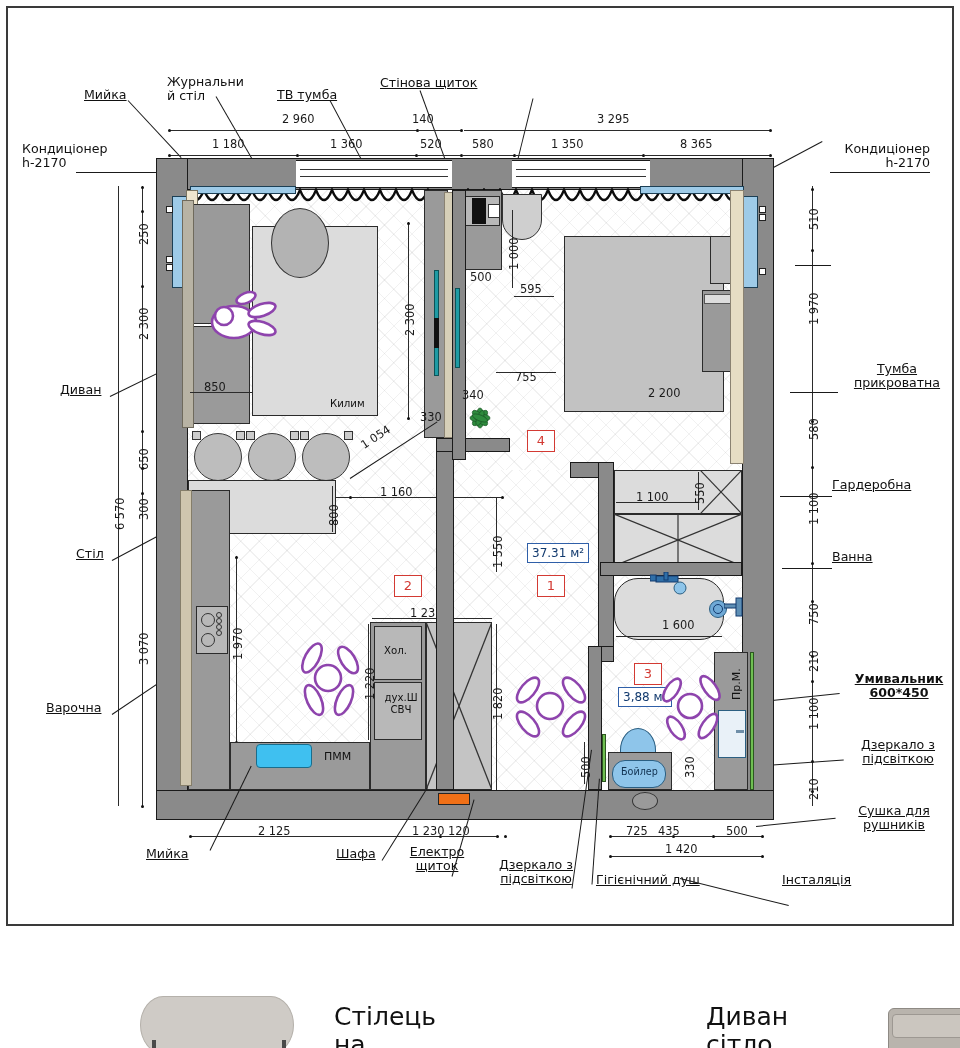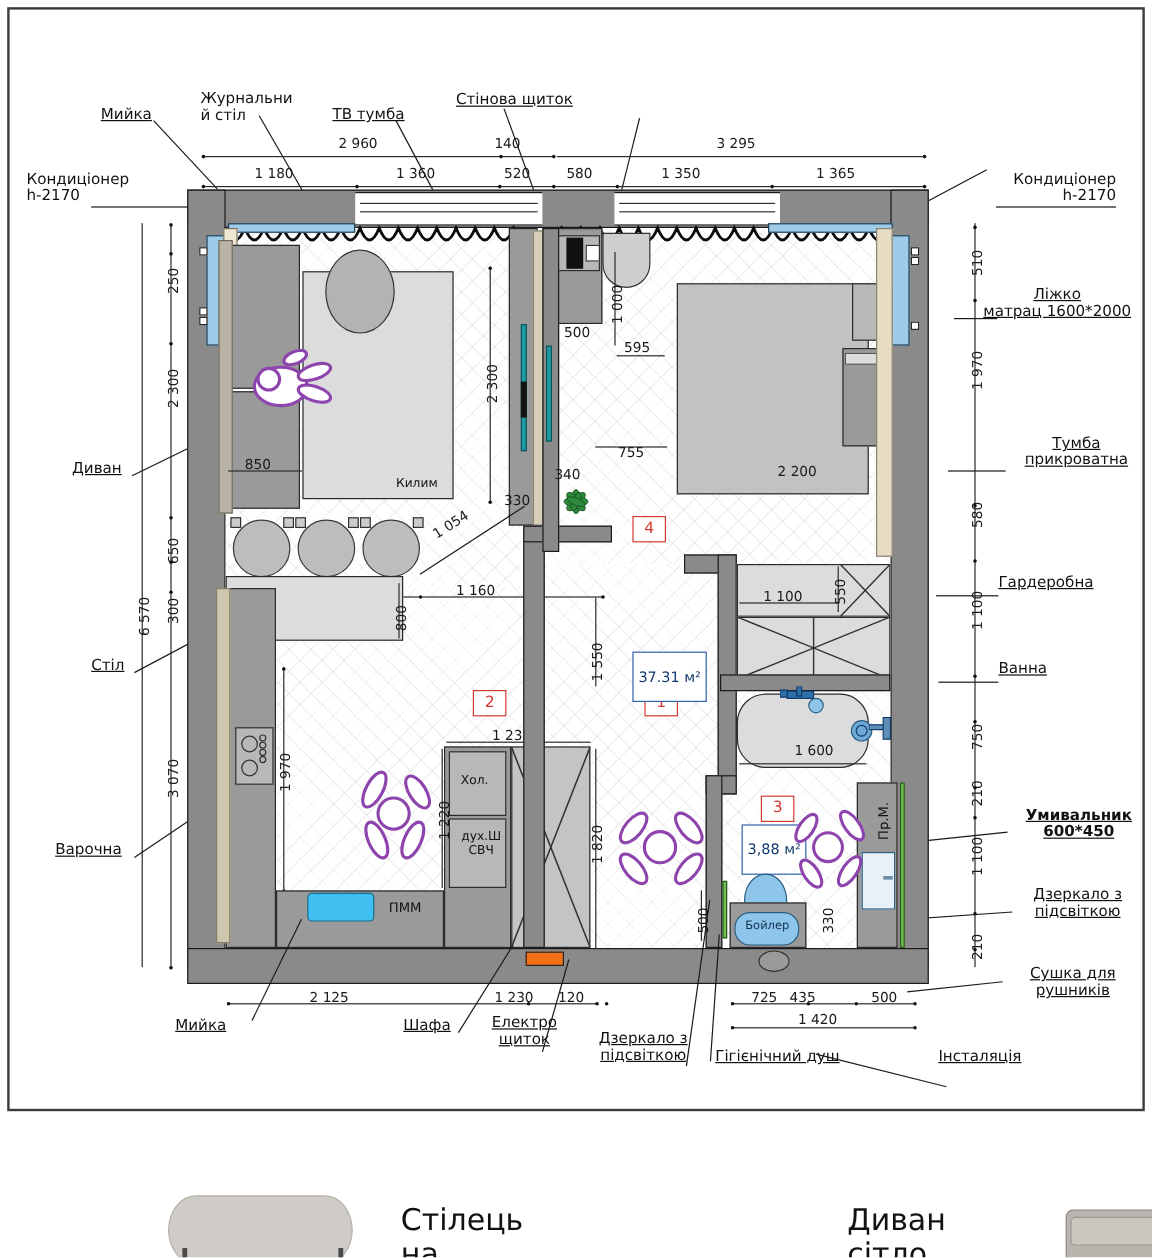--- a/index.html
+++ b/index.html
@@ -41,21 +41,21 @@
   
   .dl{position:absolute;background:#2b2b2b;}
   .dl.h{height:1px;}
   .dl.v{width:1px;}
   .leader{position:absolute;background:#1a1a1a;height:1px;transform-origin:0 50%;}
 
   
   .rtag{position:absolute;border:1.4px solid #d33a33;color:#d33a33;font-size:13px;
         width:26px;height:20px;line-height:19px;text-align:center;background:#fff;}
   .area{position:absolute;border:1.3px solid #2f5fa8;color:#123a6e;font-size:12px;
-        padding:13px 4px;background:#fff;white-space:nowrap;}
+        padding:2px 4px;background:#fff;white-space:nowrap;}
 
   
   .person{position:absolute;}
   .person svg{display:block;}
 
   
   .curtain{position:absolute;}
 
   
   .cat{position:absolute;}
@@ -120,21 +120,21 @@
 
     <div class="dl h" style="left:462px;top:155px;width:52px;"></div>
     <div class="dim" style="left:472px;top:137px;">580</div>
     <div class="dot" style="left:513px;top:154px;"></div>
 
     <div class="dl h" style="left:515px;top:155px;width:128px;"></div>
     <div class="dim" style="left:551px;top:137px;">1 350</div>
     <div class="dot" style="left:642px;top:154px;"></div>
 
     <div class="dl h" style="left:644px;top:155px;width:126px;"></div>
-    <div class="dim" style="left:680px;top:137px;">1 365</div>
+    <div class="dim" style="left:680px;top:137px;">8 365</div>
     <div class="dot" style="left:769px;top:154px;"></div>
 
     <div class="dl v" style="left:118px;top:186px;height:620px;"></div>
     <div class="dim v" style="left:113px;top:530px;">6 570</div>
 
     <div class="dl v" style="left:142px;top:186px;height:620px;"></div>
     <div class="dim v" style="left:137px;top:245px;">250</div>
     <div class="dim v" style="left:137px;top:340px;">2 300</div>
     <div class="dim v" style="left:137px;top:470px;">650</div>
     <div class="dim v" style="left:137px;top:520px;">300</div>
@@ -167,22 +167,20 @@
     <div class="dot" style="left:811px;top:249px;"></div>
     <div class="dot" style="left:811px;top:420px;"></div>
     <div class="dot" style="left:811px;top:466px;"></div>
     <div class="dot" style="left:811px;top:562px;"></div>
     <div class="dot" style="left:811px;top:600px;"></div>
     <div class="dot" style="left:811px;top:655px;"></div>
     <div class="dot" style="left:811px;top:680px;"></div>
     <div class="dot" style="left:811px;top:760px;"></div>
     <div class="dot" style="left:811px;top:790px;"></div>
 
-    <div class="lbl c u" style="left:806px;top:238px;width:150px;">Ліжко
-матрац 1600*2000</div>
     <div class="leader" style="left:795px;top:265px;width:36px;transform:rotate(0deg);"></div>
     <div class="lbl c u" style="left:840px;top:362px;width:114px;">Тумба
 прикроватна</div>
     <div class="leader" style="left:790px;top:392px;width:48px;"></div>
     <div class="lbl u" style="left:832px;top:478px;">Гардеробна</div>
     <div class="leader" style="left:780px;top:496px;width:52px;"></div>
     <div class="lbl u" style="left:832px;top:550px;">Ванна</div>
     <div class="leader" style="left:782px;top:568px;width:50px;"></div>
     <div class="lbl c u" style="left:840px;top:672px;width:118px;font-weight:bold;">Умивальник
 600*450</div>
@@ -488,21 +486,21 @@
       </svg>
     </div>
 
     <div class="dl h" style="left:190px;top:836px;width:250px;"></div>
     <div class="dim" style="left:258px;top:824px;">2 125</div>
     <div class="dot" style="left:189px;top:835px;"></div>
       <div class="dot" style="left:439px;top:835px;"></div>
 
     <div class="dl h" style="left:441px;top:836px;width:56px;"></div>
     <div class="dim" style="left:412px;top:824px;">1 230</div>
-    <div class="dim" style="left:465px;top:824px;">120</div>
+    <div class="dim" style="left:448px;top:824px;">120</div>
     <div class="dot" style="left:496px;top:835px;"></div>
     <div class="dot" style="left:504px;top:835px;"></div>
 
     <div class="dl h" style="left:610px;top:836px;width:62px;"></div>
     <div class="dim" style="left:626px;top:824px;">725</div>
     <div class="dl h" style="left:674px;top:836px;width:38px;"></div>
     <div class="dim" style="left:658px;top:824px;">435</div>
     <div class="dl h" style="left:714px;top:836px;width:48px;"></div>
     <div class="dim" style="left:726px;top:824px;">500</div>
     <div class="dot" style="left:609px;top:835px;"></div>

